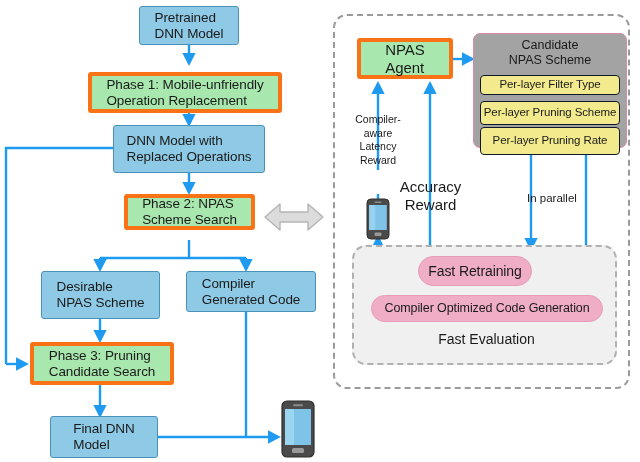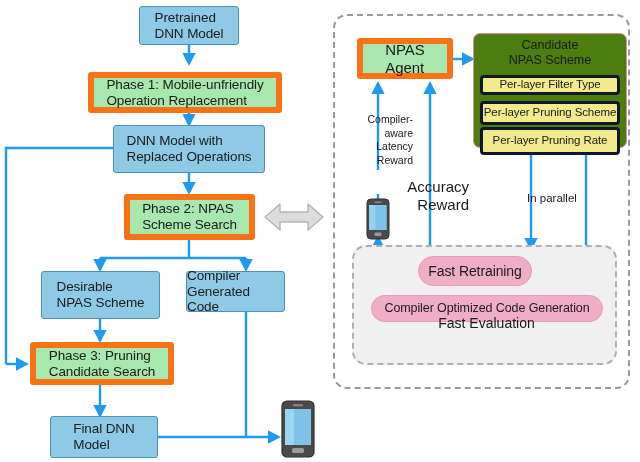--- a/index.html
+++ b/index.html
@@ -30,57 +30,57 @@
     white-space: pre-line;
     letter-spacing: -0.1px;
   }
   .blue {
     background: #8ecae6;
     border: 1px solid #4a90b8;
     font-size: 13.5px;
   }
   .green {
     background: #a8e8ae;
-    border: 6px solid #f97316;
+    border: 4px solid #f97316;
     font-size: 13.5px;
   }
   .pinkbox {
-    background: #4d7c0f;
+    background: #a3a3a3;
     border: 1px solid #d98ba9;
     border-radius: 7px;
   }
   .pinkbar {
     background: #efaec6;
     border: 1px solid #e79cb8;
     border-radius: 15px;
     font-size: 13px;
   }
   .yellowbar {
     background: #f2ea8d;
-    border: 3px solid #0f172a;
+    border: 1px solid #0f172a;
     border-radius: 4px;
     font-size: 11.5px;
   }
   .graypanel {
     position: absolute;
     box-sizing: border-box;
     background: #f0f0f0;
     border: 2px dashed #b0b0b0;
     border-radius: 14px;
   }
   .dashpanel {
     position: absolute;
     box-sizing: border-box;
     background: transparent;
     border: 2px dashed #9a9a9a;
     border-radius: 14px;
   }
   .label {
     position: absolute;
-    text-align: right;
+    text-align: center;
     color: #1a1a1a;
     line-height: 1.18;
     white-space: pre-line;
   }
   svg.edges {
     position: absolute;
     left: 0;
     top: 0;
     width: 640px;
     height: 462px;
@@ -144,27 +144,27 @@
 
   <div class="node blue" style="left:139px; top:6px; width:100px; height:39px;">Pretrained
 DNN Model</div>
 
   <div class="node green" style="left:88px; top:72px; width:194px; height:41px;">Phase 1: Mobile-unfriendly
 Operation Replacement</div>
 
   <div class="node blue" style="left:113px; top:125px; width:152px; height:48px;">DNN Model with
 Replaced Operations</div>
 
-  <div class="node green" style="left:124px; top:194px; width:131px; height:46px;">Phase 2: NPAS
+  <div class="node green" style="left:124px; top:194px; width:131px; height:36px;">Phase 2: NPAS
 Scheme Search</div>
 
   <div class="node blue" style="left:41px; top:271px; width:119px; height:48px;">Desirable
 NPAS Scheme</div>
 
-  <div class="node blue" style="left:186px; top:271px; width:99px; height:41px;">Compiler
+  <div class="node blue" style="left:186px; top:271px; width:130px; height:41px;">Compiler
 Generated Code</div>
 
   <div class="node green" style="left:30px; top:342px; width:144px; height:43px;">Phase 3: Pruning
 Candidate Search</div>
 
   <div class="node blue" style="left:50px; top:416px; width:108px; height:42px;">Final DNN
 Model</div>
 
   <svg class="phone" style="left:264px; top:199px;" width="60" height="36" viewBox="0 0 60 36">
     <path d="M16,5 L1,18 L16,31 L16,23 L44,23 L44,31 L59,18 L44,5 L44,13 L16,13 Z" fill="#dcdcdc" stroke="#b4b4b4" stroke-width="1.4" stroke-linejoin="round"></path>
@@ -192,21 +192,21 @@
               white-space:pre-line;">Accuracy
 Reward</div>
 
   <div class="label" style="left:527px; top:192px; width:75px; font-size:11.5px; text-align:left;">In parallel</div>
 
   <div class="label" style="left:352px; top:260px; width:54px; font-size:11px; text-align:left;">Deploy</div>
 
   <div class="graypanel" style="left:352px; top:245px; width:265px; height:120px;">
     <div class="node pinkbar" style="left:64px; top:9px; width:114px; height:30px; font-size:14px;">Fast Retraining</div>
     <div class="node pinkbar" style="left:17px; top:48px; width:232px; height:27px; font-size:12.5px;">Compiler Optimized Code Generation</div>
-    <div style="position:absolute; left:0; top:68px; width:265px; text-align:center;
+    <div style="position:absolute; left:0; top:84px; width:265px; text-align:center;
                 font-size:14px; color:#1a1a1a;">Fast Evaluation</div>
   </div>
 
   <svg class="phone" style="left:366px; top:198px;" width="24" height="42" viewBox="0 0 24 42">
     <rect x="1" y="1" width="22" height="40" rx="4" ry="4" fill="#4a4a4a" stroke="#2f2f2f" stroke-width="1"></rect>
     <rect x="3.2" y="7" width="17.6" height="25" fill="#7fc4e8"></rect>
     <rect x="3.2" y="7" width="6" height="25" fill="#96d2ef"></rect>
     <rect x="8.5" y="3.4" width="7" height="1.6" rx="0.8" fill="#8a8a8a"></rect>
     <rect x="8.5" y="34.5" width="7" height="3.4" rx="1.2" fill="#9a9a9a"></rect>
   </svg>

